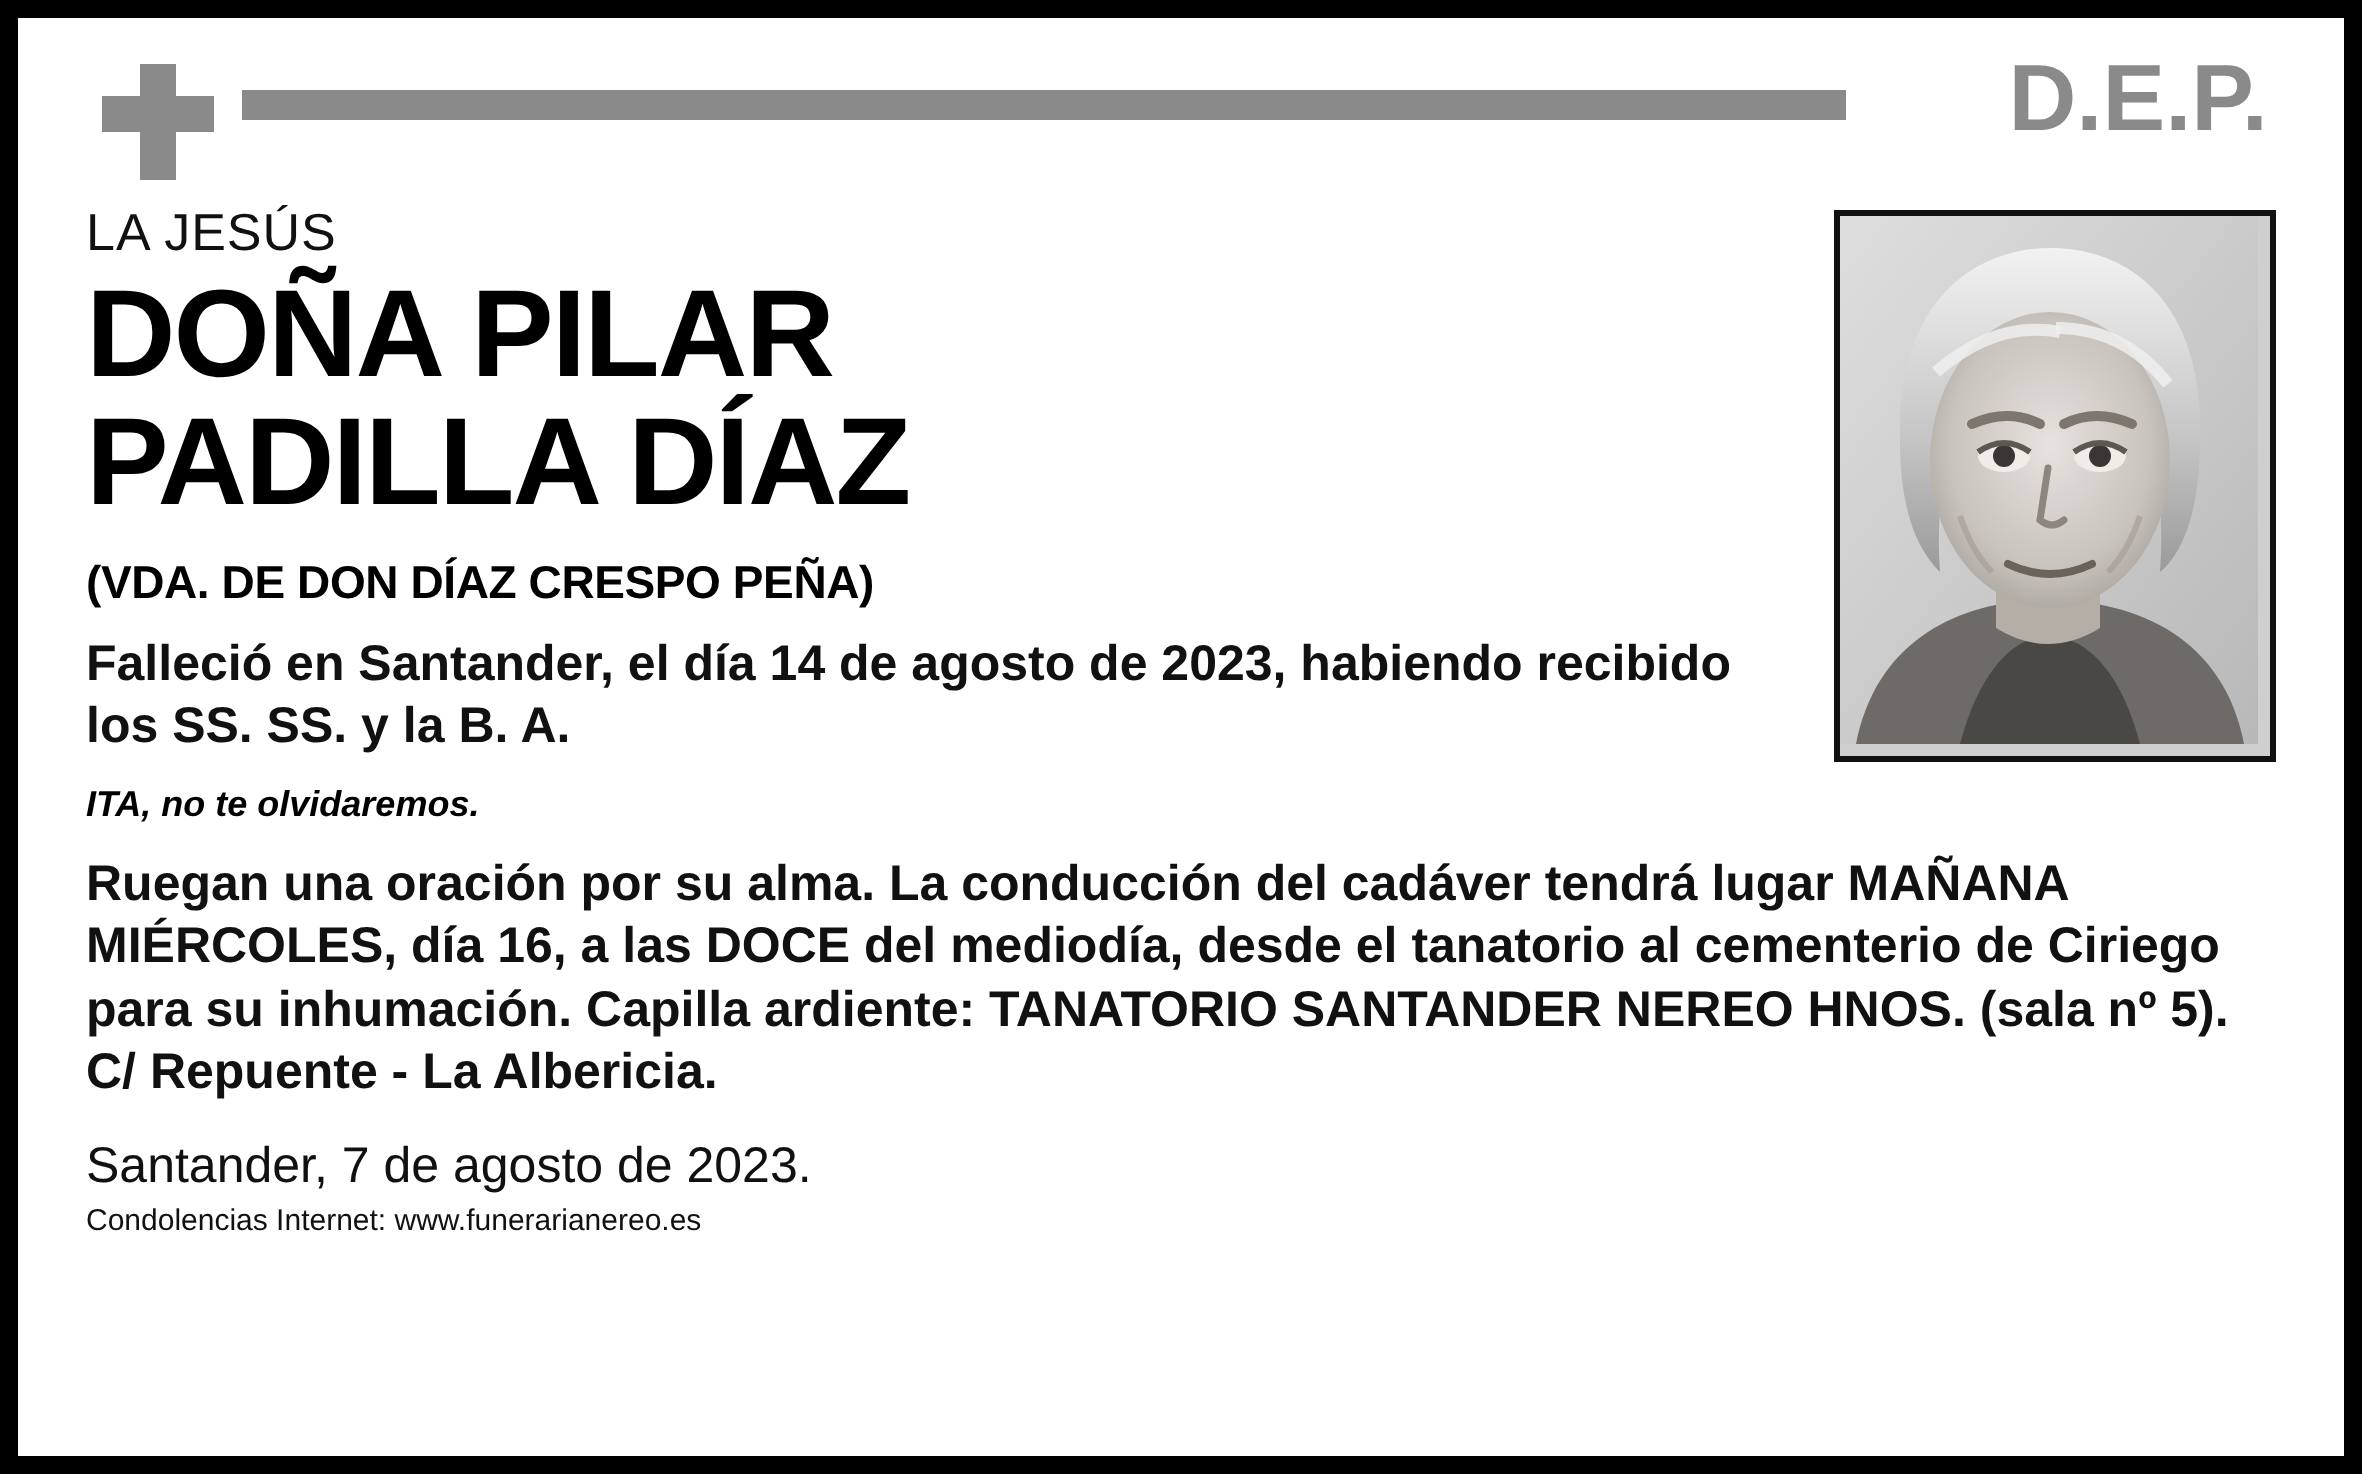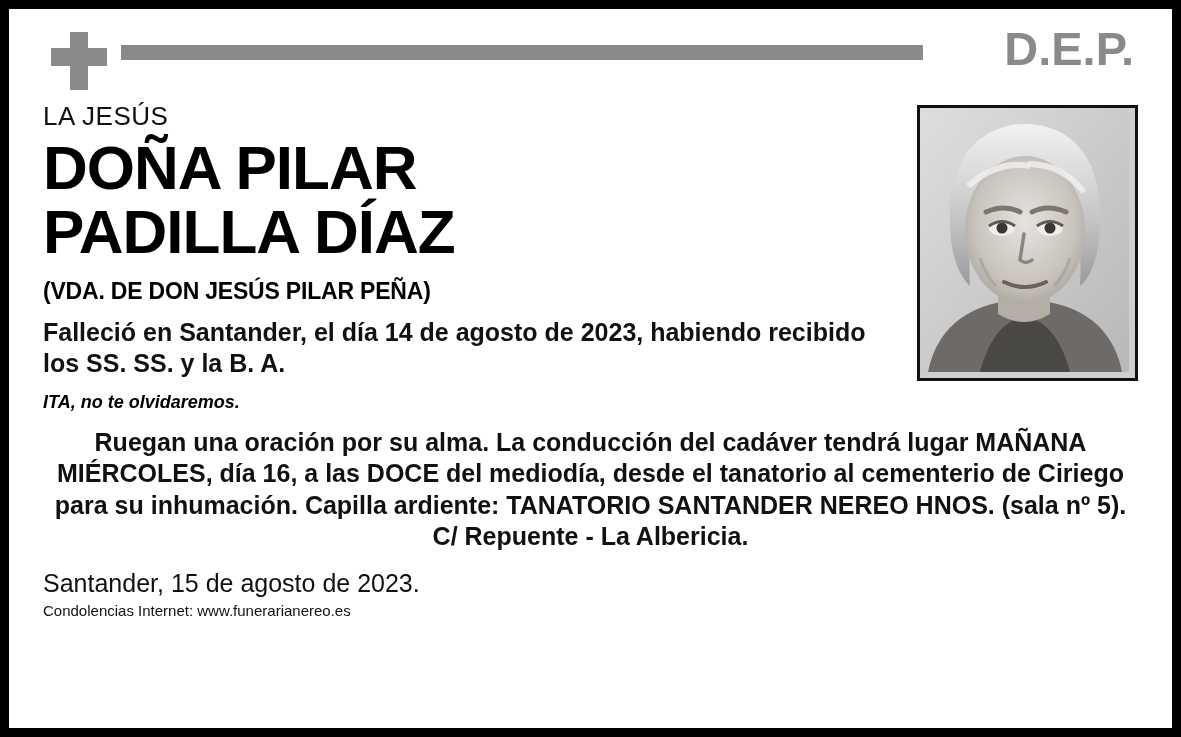--- a/index.html
+++ b/index.html
@@ -128,21 +128,21 @@
     letter-spacing: -0.2px;
   }
 
   .para {
     font-size: 25px;
     line-height: 1.26;
     color: #111;
     margin: 0 0 12px 0;
     font-weight: bold;
   }
-  .para.full { padding-right: 0; text-align: center; }
+  .para.full { padding-right: 0; }
 
   .dedication {
     font-size: 18px;
     font-style: italic;
     font-weight: bold;
     color: #000;
     margin: 10px 0 14px 0;
   }
 
   .place-date {
@@ -226,27 +226,27 @@
       </div>
 
       <div class="text-col">
         <div class="label-senora">LA JESÚS</div>
 
         <div class="name">
           <span class="ln">DOÑA PILAR</span>
           <span class="ln">PADILLA DÍAZ</span>
         </div>
 
-        <div class="spouse">(VDA. DE DON JESÚS PILAR PEÑA)</div>
+        <div class="spouse">(VDA. DE DON DÍAZ CRESPO PEÑA)</div>
 
         <div class="para">Falleció en Santander, el día 14 de agosto de 2023, habiendo recibido los SS. SS. y la B. A.</div>
 
         <div class="dedication">ITA, no te olvidaremos.</div>
       </div>
 
       <div class="para full" style="margin-top:4px;">Ruegan una oración por su alma. La conducción del cadáver tendrá lugar MAÑANA MIÉRCOLES, día 16, a las DOCE del mediodía, desde el tanatorio al cementerio de Ciriego para su inhumación. Capilla ardiente: TANATORIO SANTANDER NEREO HNOS. (sala nº 5). C/ Repuente - La Albericia.</div>
 
-      <div class="place-date">Santander, 15 de agosto de 2023.</div>
+      <div class="place-date">Santander, 7 de agosto de 2023.</div>
       <div class="internet">Condolencias Internet: www.funerarianereo.es</div>
     </div>
 
   </div>
 </div>
 
 </body></html>

